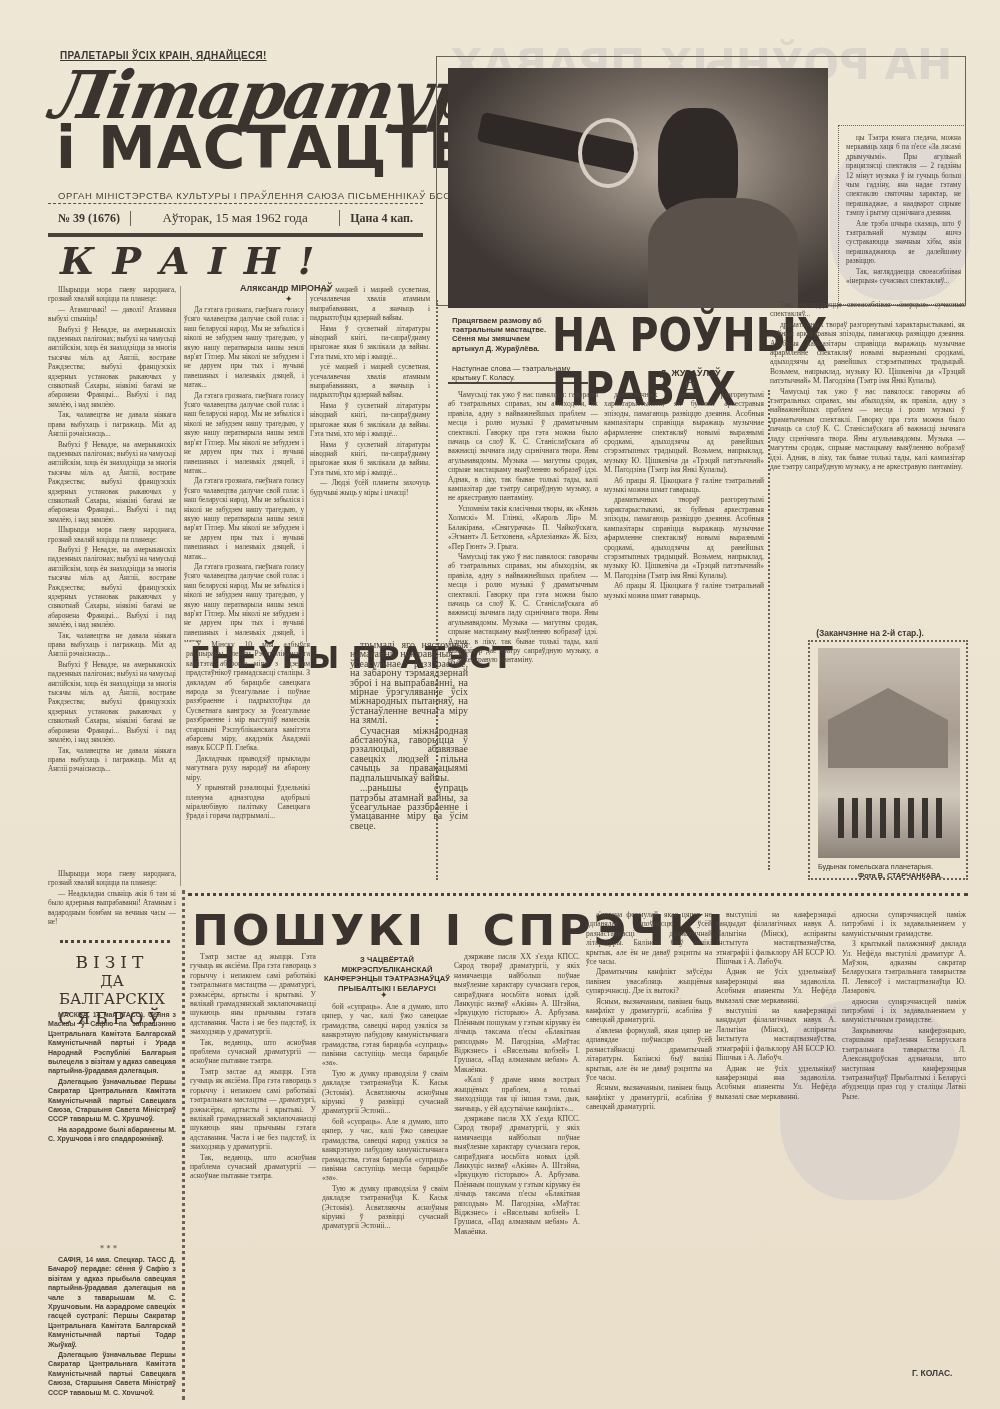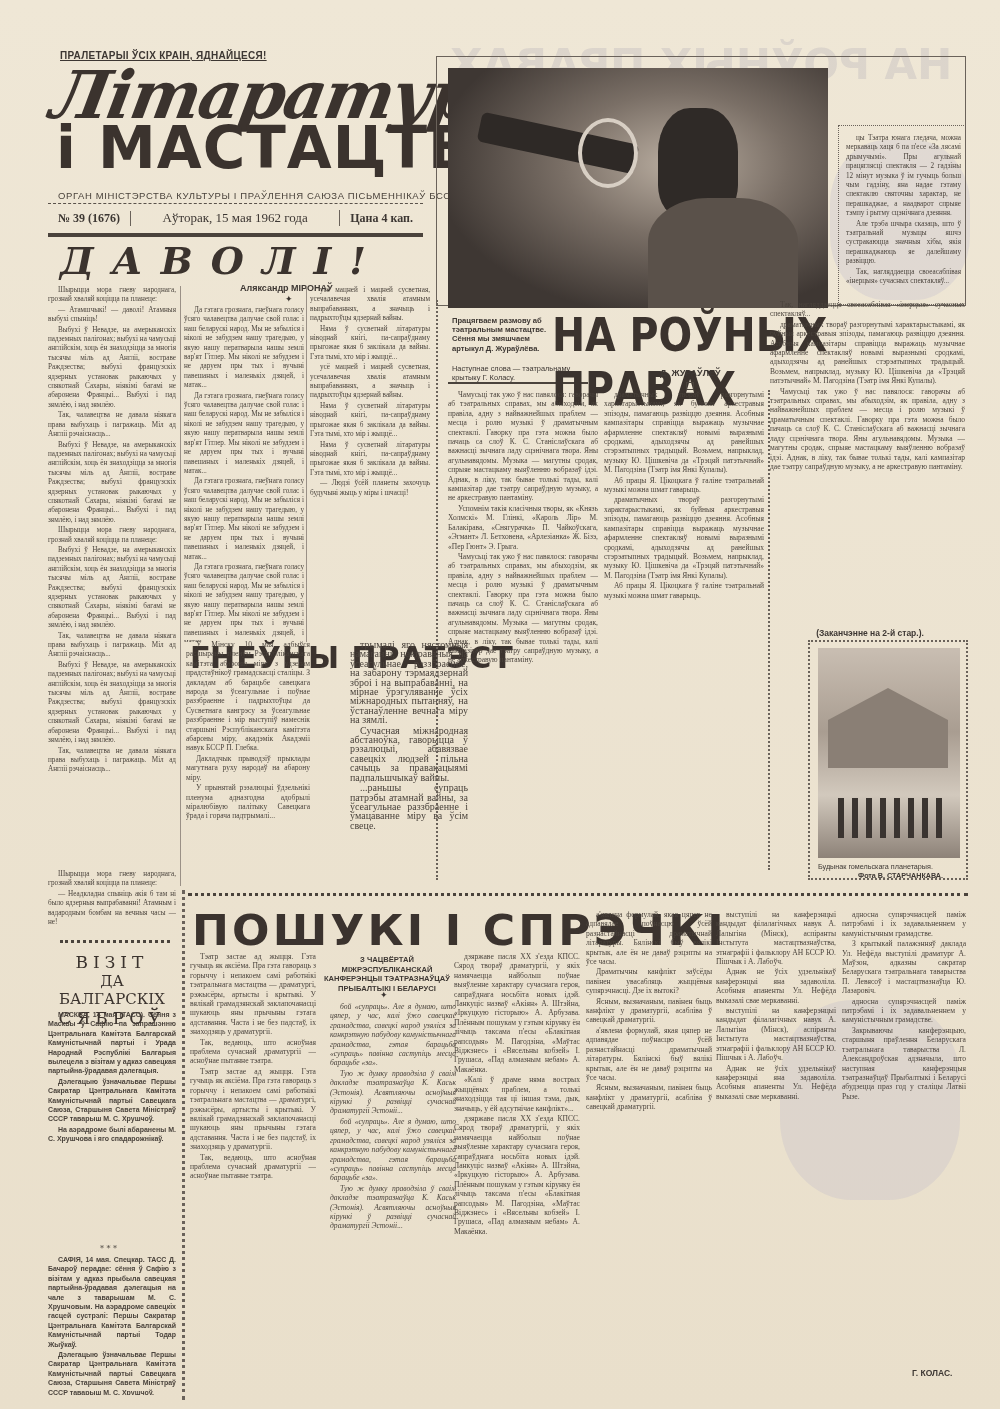--- a/index.html
+++ b/index.html
@@ -55,21 +55,21 @@
   <div class="abs mast2">і МАСТАЦТВА</div>
   <div class="abs organ">ОРГАН МІНІСТЭРСТВА КУЛЬТУРЫ І ПРАЎЛЕННЯ САЮЗА ПІСЬМЕННІКАЎ БССР</div>
   <div class="abs rule-wavy" style="left:48px;top:203px;width:375px;"></div>
   <div class="abs infobar">
     <span class="cell">№ 39 (1676)</span>
     <span class="cell" style="flex:1;text-align:center;font-weight:400;font-size:13px;">Аўторак, 15 мая 1962 года</span>
     <span class="cell">Цана 4 кап.</span>
   </div>
   <div class="abs thick" style="left:48px;top:233px;width:375px;"></div>
 
-  <div class="abs davoli">ДАВОЛІ!</div>
+  <div class="abs davoli">КРАІН!</div>
   <div class="abs byline" style="left:240px;top:283px;">Аляксандр МІРОНАЎ</div>
   <div class="abs center" style="left:285px;top:294px;font-size:9px;">✦</div>
 
   <div class="abs txt" style="left:48px;top:286px;width:128px;height:585px;">
     <p>Шырыцца мора гневу народнага, грознай хваляй коціцца па планеце:</p>
       <p>— Атамшчыкі! — даволі! Атамныя выбухі спыніць!</p>
       <p>Выбухі ў Невадзе, на амерыканскіх падземных палігонах; выбухі на чамусьці англійскім, хоць ён знаходзіцца за многія тысячы міль ад Англіі, востраве Раждзества; выбухі французскіх ядзерных установак рыкаючых у спякотнай Сахары, ніякімі багамі не абаронена Францыі... Выбухі і пад зямлёю, і над зямлёю.</p>
       <p>Так, чалавецтва не давала ніякага права выбухаць і пагражаць. Міл ад Англіі рэчаіснасць...</p>
     <p>Выбухі ў Невадзе, на амерыканскіх падземных палігонах; выбухі на чамусьці англійскім, хоць ён знаходзіцца за многія тысячы міль ад Англіі, востраве Раждзества; выбухі французскіх ядзерных установак рыкаючых у спякотнай Сахары, ніякімі багамі не абаронена Францыі... Выбухі і пад зямлёю, і над зямлёю.</p>
       <p>Шырыцца мора гневу народнага, грознай хваляй коціцца па планеце:</p>
@@ -185,21 +185,21 @@
   <div class="abs hl-big" style="left:192px;top:906px;font-size:42px;letter-spacing:3px;transform:scaleX(1.05);transform-origin:left top;">ПОШУКІ І СПРЭЧКІ</div>
   <div class="abs center sans" style="left:322px;top:955px;width:130px;font-weight:700;font-size:7.6px;line-height:9.5px;color:#3d3733;">З ЧАЦВЁРТАЙ МІЖРЭСПУБЛІКАНСКАЙ КАНФЕРЭНЦЫІ ТЭАТРАЗНАЎЦАЎ ПРЫБАЛТЫКІ І БЕЛАРУСІ</div>
   <div class="abs center" style="left:380px;top:990px;font-size:9px;">✦</div>
 
   <div class="abs txt" style="left:190px;top:952px;width:126px;height:445px;font-size:7.6px;">
     <p>Тэатр застае ад жыцця. Гэта гучыць як аксіёма. Пра гэта гавораць з горыччу і непакоем самі работнікі тэатральнага мастацтва — драматургі, рэжысёры, артысты і крытыкі. У вялікай грамадзянскай заклапочанасці шукаюць яны прычыны гэтага адставання. Часта і не без падстаў, іх знаходзяць у драматургіі.</p>
       <p>Так, ведаюць, што асноўная праблема сучаснай драматургіі — асноўнае пытанне тэатра.</p>
       <p>Тэатр застае ад жыцця. Гэта гучыць як аксіёма. Пра гэта гавораць з горыччу і непакоем самі работнікі тэатральнага мастацтва — драматургі, рэжысёры, артысты і крытыкі. У вялікай грамадзянскай заклапочанасці шукаюць яны прычыны гэтага адставання. Часта і не без падстаў, іх знаходзяць у драматургіі.</p>
       <p>Так, ведаюць, што асноўная праблема сучаснай драматургіі — асноўнае пытанне тэатра.</p>
   </div>
-  <div class="abs txt" style="left:330px;top:1002px;width:126px;height:395px;font-size:7.6px;font-style:italic;">
+  <div class="abs txt" style="left:322px;top:1002px;width:126px;height:395px;font-size:7.6px;">
     <p>бой «супраць». Але я думаю, што цяпер, у час, калі ўжо савецкае грамадства, савецкі народ узяліся за канкрэтную пабудову камуністычнага грамадства, гэтая барацьба «супраць» павінна саступіць месца барацьбе «за».</p>
       <p>Тую ж думку праводзіла ў сваім дакладзе тэатразнаўца К. Каськ (Эстонія). Асвятляючы асноўныя кірункі ў развіцці сучаснай драматургіі Эстоніі...</p>
       <p>бой «супраць». Але я думаю, што цяпер, у час, калі ўжо савецкае грамадства, савецкі народ узяліся за канкрэтную пабудову камуністычнага грамадства, гэтая барацьба «супраць» павінна саступіць месца барацьбе «за».</p>
       <p>Тую ж думку праводзіла ў сваім дакладзе тэатразнаўца К. Каськ (Эстонія). Асвятляючы асноўныя кірункі ў развіцці сучаснай драматургіі Эстоніі...</p>
   </div>
   <div class="abs txt" style="left:454px;top:952px;width:126px;height:445px;font-size:7.6px;">
     <p>дзяржаве пасля XX з'езда КПСС. Сярод твораў драматургіі, у якіх намячаецца найбольш поўнае выяўленне характару сучаснага героя, сапраўднага носьбіта новых ідэй. Ланкуціс назваў «Акіян» А. Штэйна, «Іркуцкую гісторыю» А. Арбузава. Плённым пошукам у гэтым кірунку ён лічыць таксама п'есы «Блакітная рапсодыя» М. Пагодзіна, «Маўтас Віджэнес» і «Вясельны кобзей» І. Грушаса, «Пад алмазным небам» А. Макаёнка.</p>
       <p>«Калі ў драме няма вострых жыццёвых праблем, а толькі знаходзіцца тая ці іншая тэма, дык, значыць, у ёй адсутнічае канфлікт»...</p>
       <p>дзяржаве пасля XX з'езда КПСС. Сярод твораў драматургіі, у якіх намячаецца найбольш поўнае выяўленне характару сучаснага героя, сапраўднага носьбіта новых ідэй. Ланкуціс назваў «Акіян» А. Штэйна, «Іркуцкую гісторыю» А. Арбузава. Плённым пошукам у гэтым кірунку ён лічыць таксама п'есы «Блакітная рапсодыя» М. Пагодзіна, «Маўтас Віджэнес» і «Вясельны кобзей» І. Грушаса, «Пад алмазным небам» А. Макаёнка.</p>
   </div>

